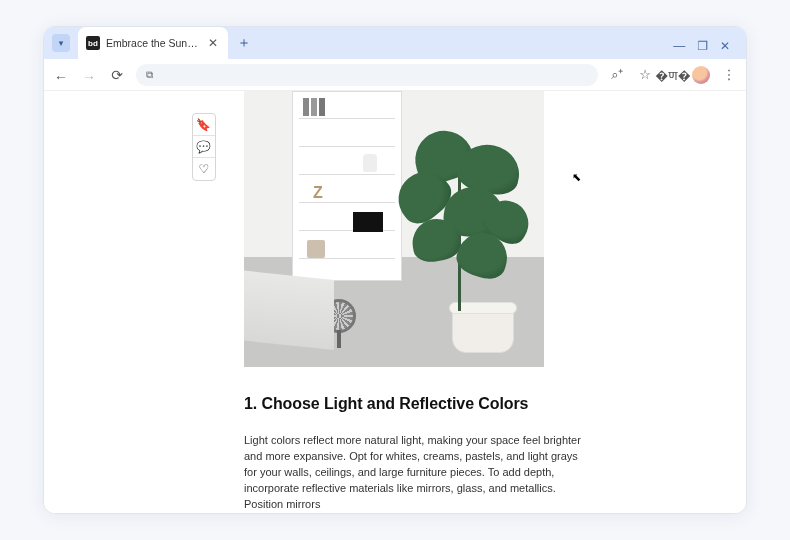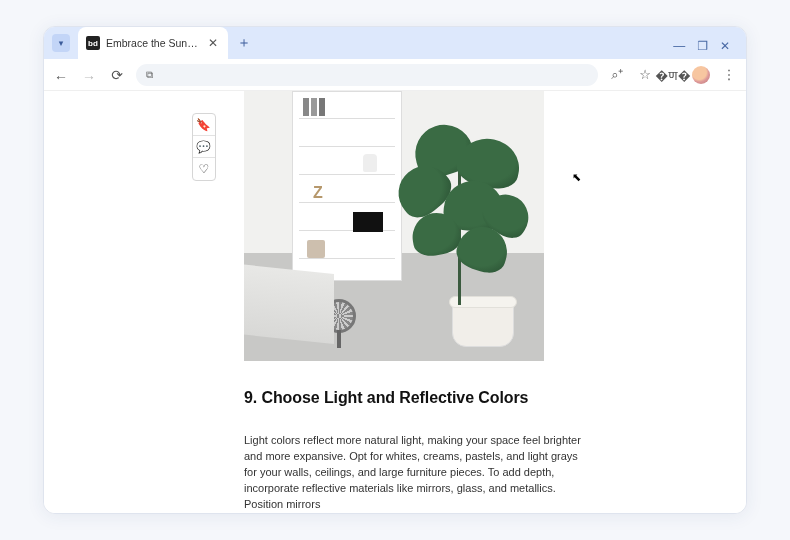--- a/index.html
+++ b/index.html
@@ -76,21 +76,21 @@
   .article {
     margin-left:200px; width:360px; padding-top:0;
     display:flex; flex-direction:column;
   }
   .hero {
     width:300px; height:280px; margin-left:0;
     background:#dedede;
     position:relative; overflow:hidden;
   }
   .heading { font-size:16px; font-weight:600; color:#111; margin-top:28px; letter-spacing:-0.1px; }
-  .body { font-size:11px; color:#333; line-height:1.45; margin-top:26px; max-width:340px; }
+  .body { font-size:11px; color:#333; line-height:1.45; margin-top:20px; max-width:340px; }
 
   .cursor { position:absolute; left:528px; top:80px; font-size:11px; color:#000; }
 
   
   .room-bg { position:absolute; inset:0; background:linear-gradient(#f1f1ef 0 60%, #c8c8c6 60% 100%); }
   .shelf { position:absolute; left:48px; top:0; width:110px; height:190px; background:#fff; border:1px solid #ddd; }
   .shelf::before { content:""; position:absolute; left:6px; right:6px; top:26px; height:1px; background:#ddd; box-shadow:0 28px 0 #ddd, 0 56px 0 #ddd, 0 84px 0 #ddd, 0 112px 0 #ddd, 0 140px 0 #ddd; }
   .shelf .book1 { position:absolute; left:10px; top:6px; width:6px; height:18px; background:#888; box-shadow:8px 0 0 #999, 16px 0 0 #777; }
   .shelf .vase { position:absolute; left:70px; top:62px; width:14px; height:18px; background:#eee; border-radius:4px 4px 2px 2px; }
   .shelf .z { position:absolute; left:20px; top:92px; width:16px; height:18px; font-size:16px; font-weight:bold; color:#b6986c; }
@@ -182,20 +182,20 @@
           <div class="stem"></div>
           <div class="leaf l1"></div>
             <div class="leaf l2"></div>
             <div class="leaf l3"></div>
           <div class="leaf l4"></div>
             <div class="leaf l5"></div>
             <div class="leaf l6"></div>
             <div class="leaf l7"></div>
         </div>
       </div>
-      <h2 class="heading">9. Choose Light and Reflective Colors</h2>
+      <h2 class="heading">1. Choose Light and Reflective Colors</h2>
       <p class="body">Light colors reflect more natural light, making your space feel brighter and more expansive. Opt for whites, creams, pastels, and light grays for your walls, ceilings, and large furniture pieces. To add depth, incorporate reflective materials like mirrors, glass, and metallics. Position mirrors</p>
     </div>
 
     <div class="cursor">⬉</div>
   </div>
 
 </div>
 
 </body></html>

